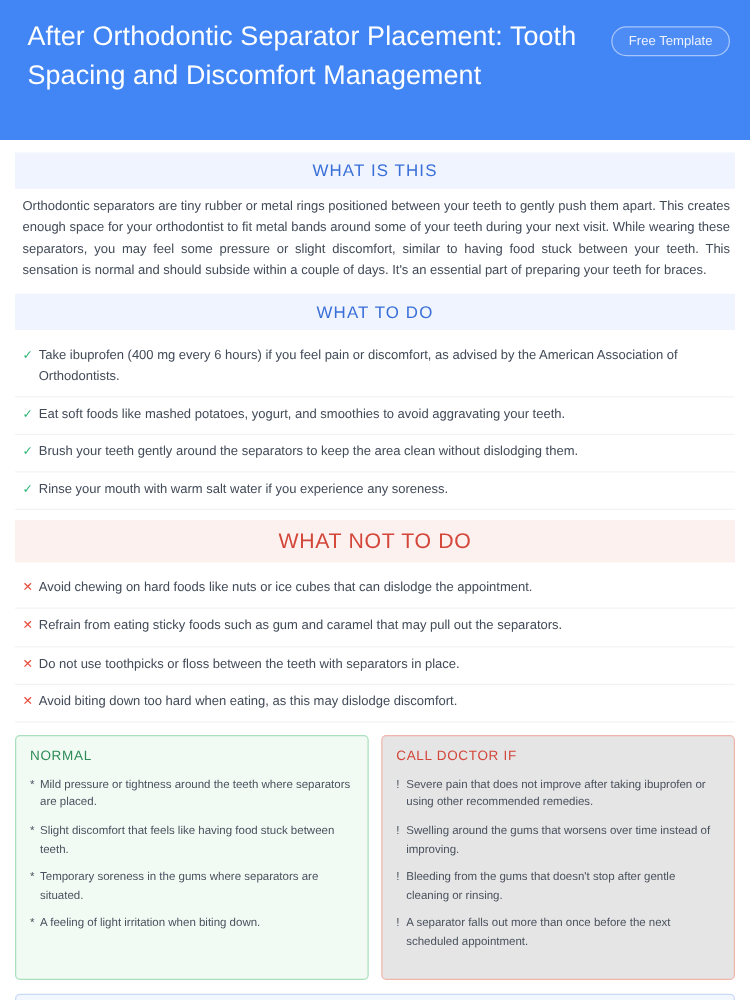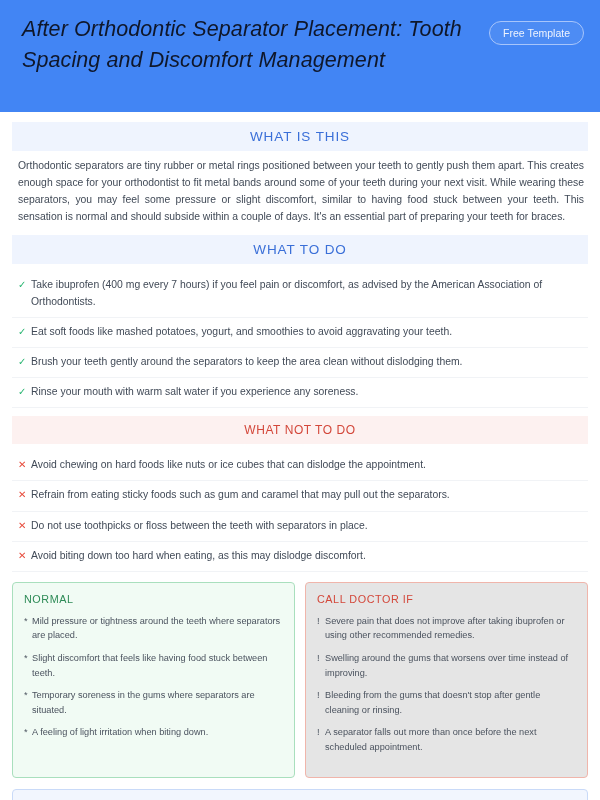--- a/index.html
+++ b/index.html
@@ -27,28 +27,27 @@
   .header {
     background: #4285f4;
     padding: 14px 16px 16px 22px;
     display: flex;
     align-items: flex-start;
     justify-content: space-between;
     min-height: 112px;
     box-sizing: border-box;
   }
   .header-title {
-    color: #0f172a;
+    color: #ffffff;
     font-size: 21.5px;
     line-height: 1.42;
     font-weight: 400;
     letter-spacing: 0.1px;
     max-width: 450px;
     margin: 0;
-    font-style: italic;
   }
   .badge {
     flex: none;
     margin-top: 7px;
     border: 1px solid #a7c5fb;
     border-radius: 20px;
     color: #eef3fe;
     font-size: 10.5px;
     padding: 5px 13px;
     white-space: nowrap;
@@ -80,21 +79,21 @@
   .section-head .title {
     font-size: 13.5px;
     letter-spacing: 0.9px;
     font-weight: 400;
   }
   .sec-blue { background: #eff4fe; }
   .sec-blue .bar { background: #4285f4; }
   .sec-blue .title { color: #3a6fd8; }
   .sec-red { background: #fdf1f0; }
   .sec-red .bar { background: #e8776b; }
-  .sec-red .title { color: #d3473a; font-size: 12px; letter-spacing: 0.55px; }
+  .sec-red .title { color: #d3473a; font-size: 17px; letter-spacing: 0.55px; }
 
   .body-text {
     font-size: 10.4px;
     line-height: 1.62;
     color: #414a57;
     margin: 0 0 10px 6px;
     text-align: justify;
     padding-right: 4px;
   }
 
@@ -201,21 +200,21 @@
     </div>
     <p class="body-text">Orthodontic separators are tiny rubber or metal rings positioned between your teeth to gently push them apart. This creates enough space for your orthodontist to fit metal bands around some of your teeth during your next visit. While wearing these separators, you may feel some pressure or slight discomfort, similar to having food stuck between your teeth. This sensation is normal and should subside within a couple of days. It's an essential part of preparing your teeth for braces.</p>
 
     <div class="section-head sec-blue">
       <span class="bar"></span>
       <span class="title">WHAT TO DO</span>
     </div>
     <ul class="list">
       <li>
         <span class="mk mk-do">✓</span>
-        <span class="tx">Take ibuprofen (400 mg every 7 hours) if you feel pain or discomfort, as advised by the American Association of Orthodontists.</span>
+        <span class="tx">Take ibuprofen (400 mg every 6 hours) if you feel pain or discomfort, as advised by the American Association of Orthodontists.</span>
       </li>
       <li>
         <span class="mk mk-do">✓</span>
         <span class="tx">Eat soft foods like mashed potatoes, yogurt, and smoothies to avoid aggravating your teeth.</span>
       </li>
       <li>
         <span class="mk mk-do">✓</span>
         <span class="tx">Brush your teeth gently around the separators to keep the area clean without dislodging them.</span>
       </li>
       <li>

